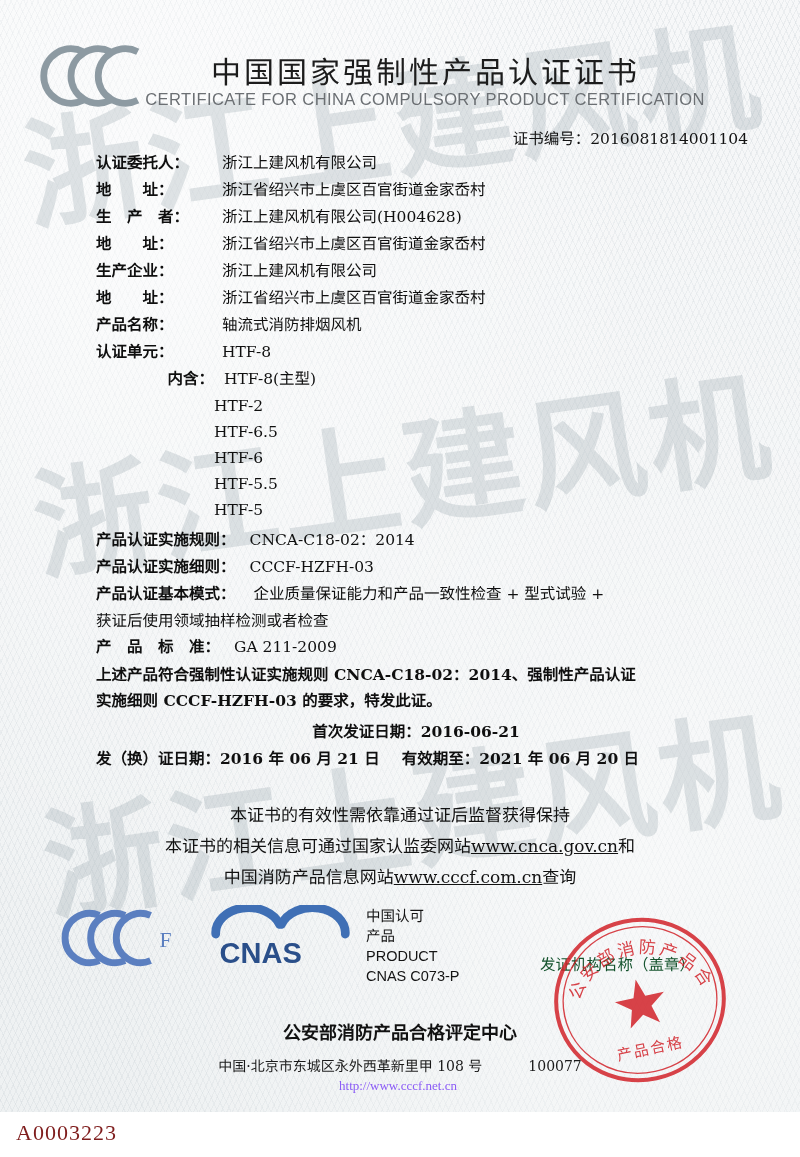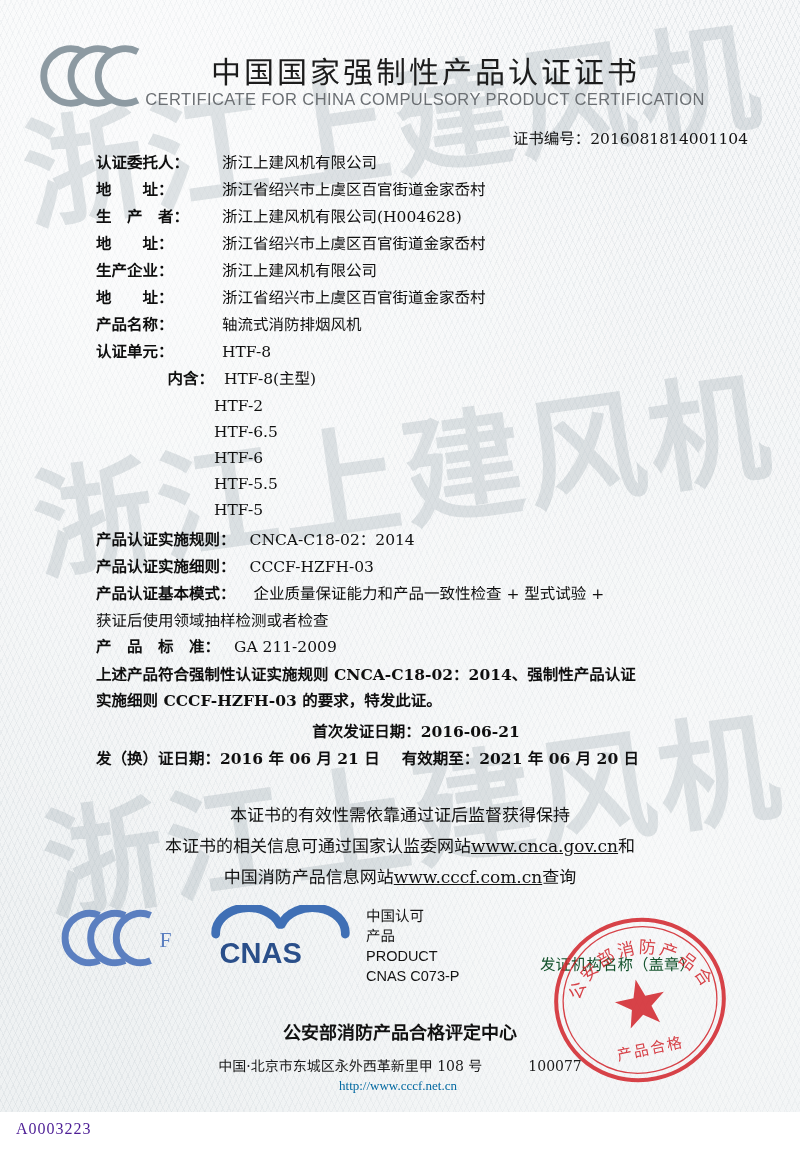--- a/index.html
+++ b/index.html
@@ -228,30 +228,30 @@
     color: #1a1a1a;
   }
   .footer-addr .zip { margin-left: 46px; }
   .footer-url {
     position: absolute;
     left: 0; right: 4px;
     top: 1078px;
     text-align: center;
     font-family: "Liberation Serif", serif;
     font-size: 13px;
-    color: #0369a1;
+    color: #8b5cf6;
   }
   .serial {
     position: absolute;
     left: 16px;
     top: 1120px;
     font-family: "Liberation Serif", serif;
-    font-size: 16px;
+    font-size: 22px;
     letter-spacing: 1px;
-    color: #4c1d95;
+    color: #7f1d1d;
   }
   .bottom-strip {
     position: absolute;
     left: 0; right: 0;
     top: 1112px;
     height: 45px;
     background: #ffffff;
   }
 </style>
 </head>

